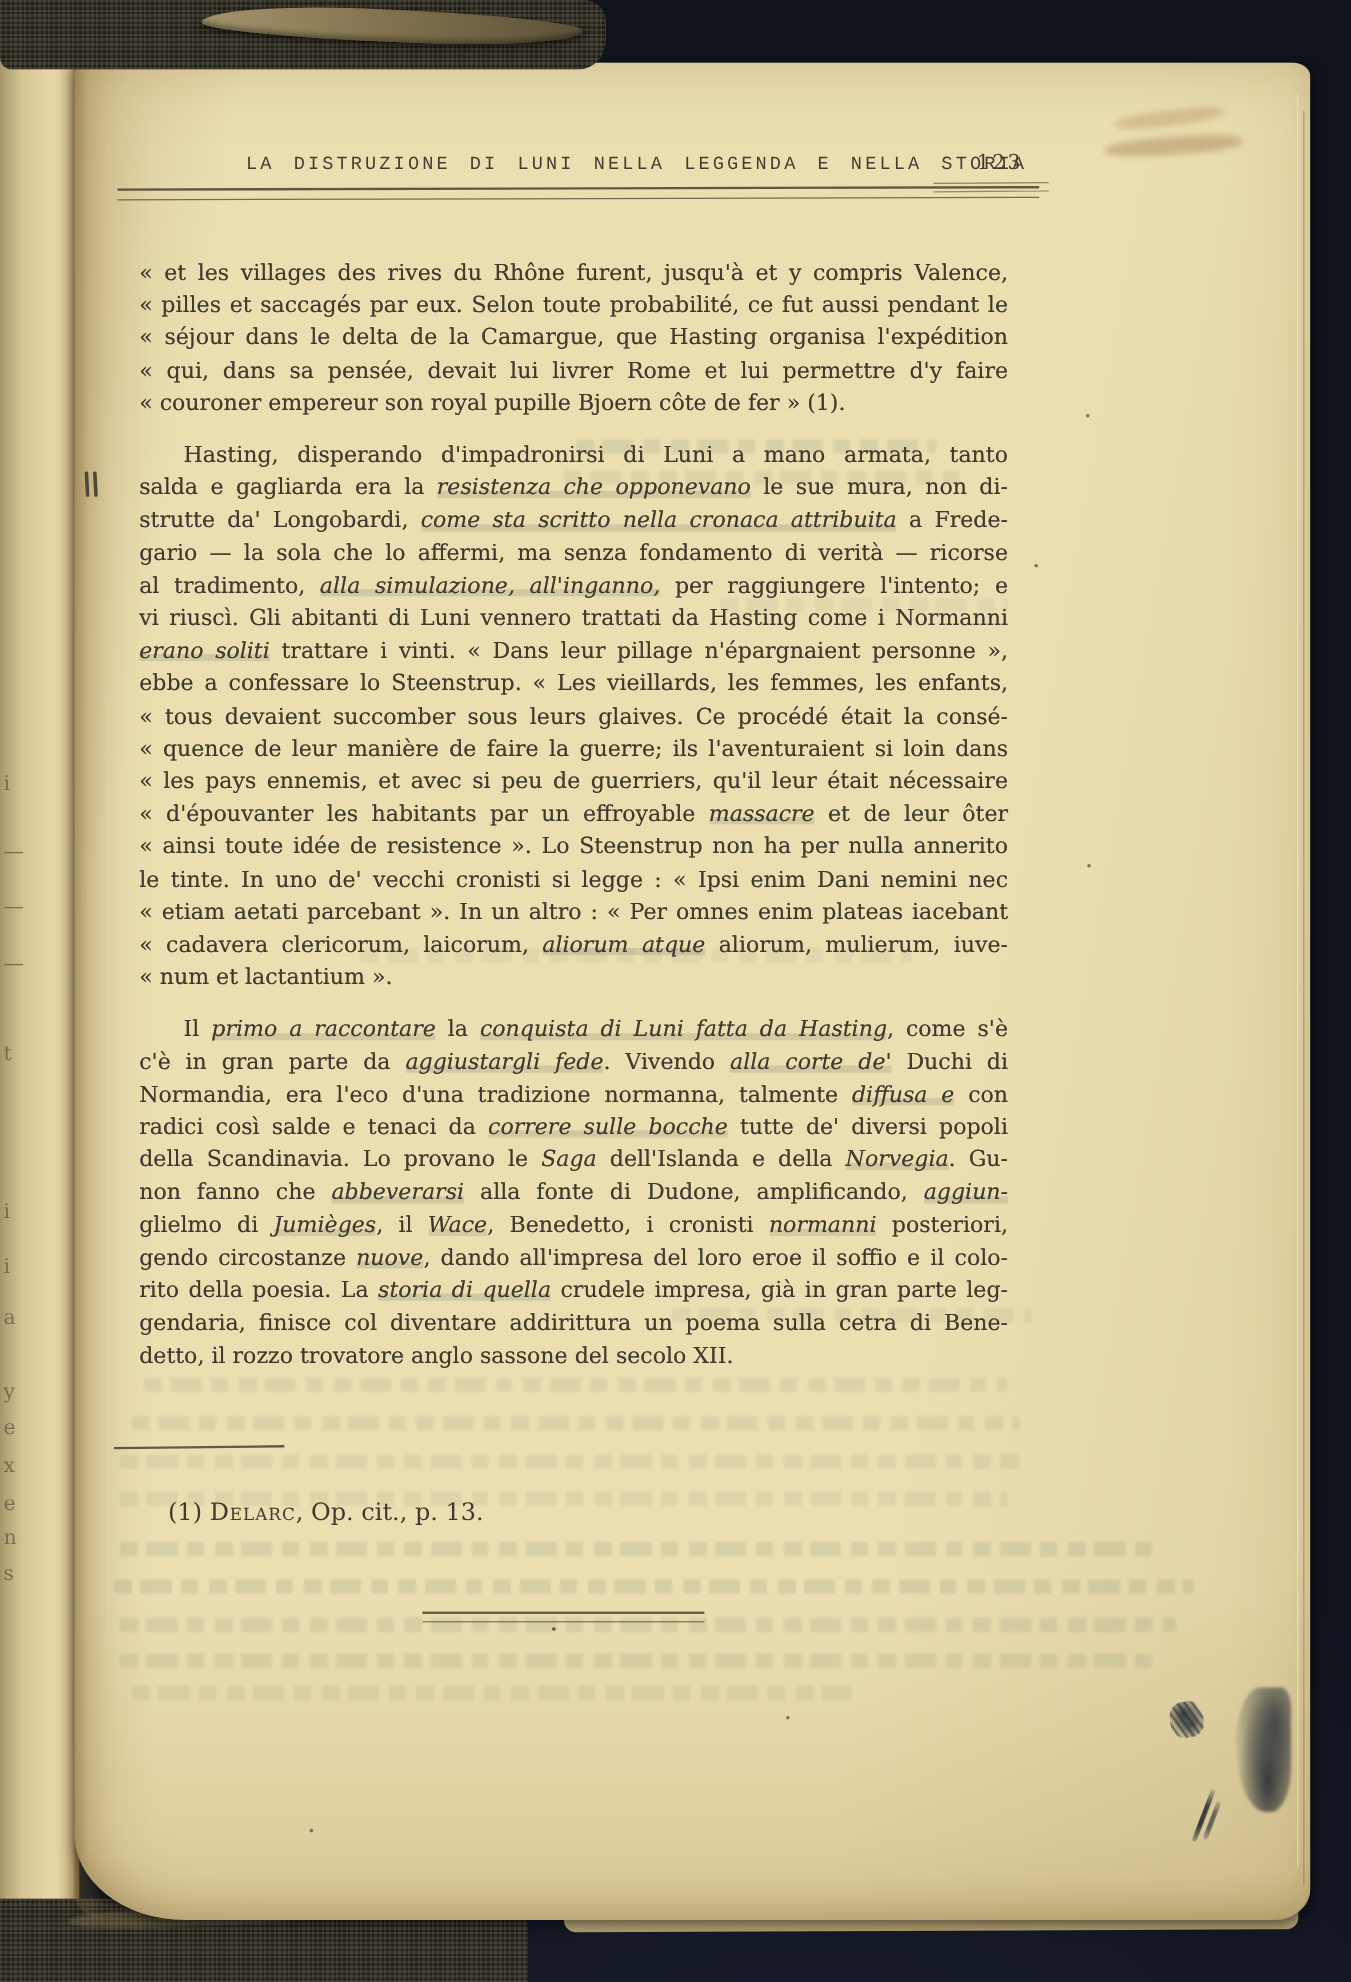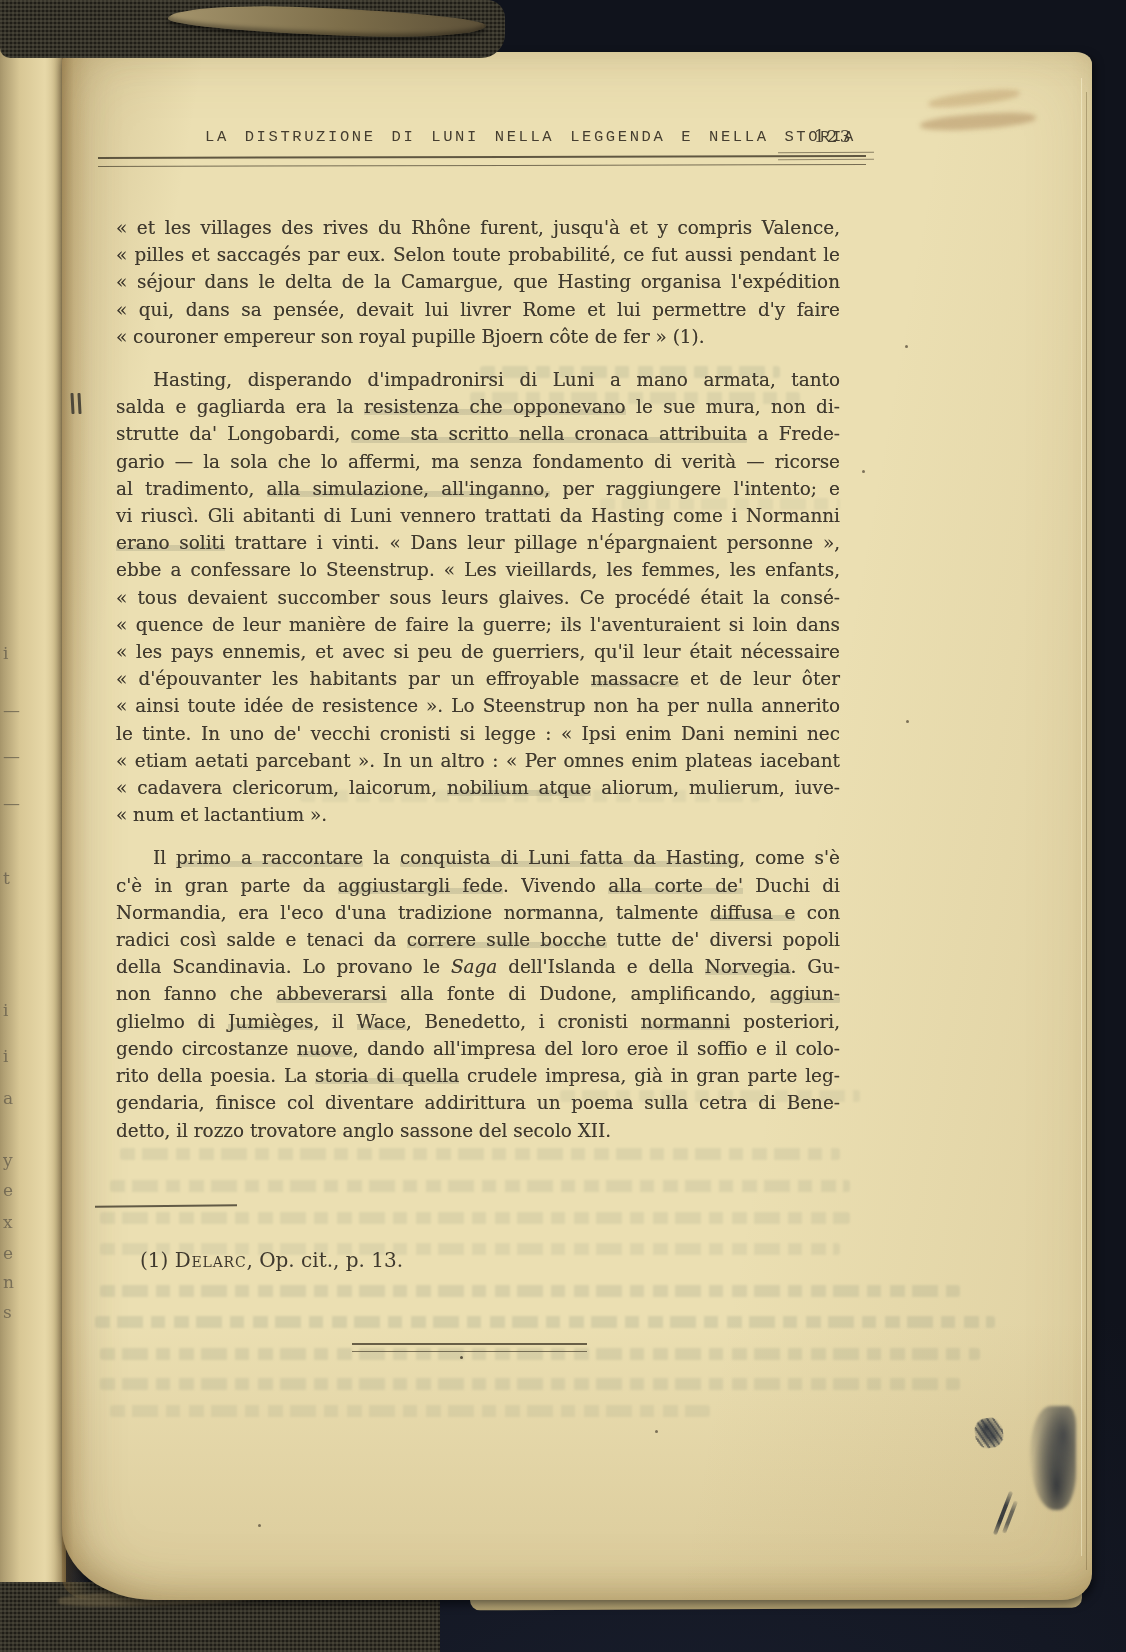--- a/index.html
+++ b/index.html
@@ -97,20 +97,21 @@
     text-shadow:0 0 .4px rgba(63,57,46,.55);
   }
   .para{margin:16px;}
   .para.gap{margin-bottom:15px;}
   .line{text-align:justify;text-align-last:justify;}
   .line.last{text-align-last:left;}
   .para.indent .line:first-child{text-indent:37px;}
   .sm{
     background:linear-gradient(rgba(120,124,104,.24), rgba(112,116,96,.20)) 0 88% / 100% 6px no-repeat;
     border-radius:3px;
+    font-style:italic;
   }
   i{font-style:italic;}
 
   
   .fnsep{left:33px;top:1153px;width:142px;border-top:2px solid rgba(62,56,42,.8);transform:rotate(-.6deg);}
   .fn{left:78px;top:1196px;font-size:20px;color:#3f392e;}
   .sc{font-variant:small-caps;letter-spacing:.8px;}
   .brule{
     left:290px;top:1291px;width:235px;height:6px;
     border-top:2px solid rgba(72,64,46,.8);
@@ -218,21 +219,21 @@
         <div class="line">vi riuscì. Gli abitanti di Luni vennero trattati da Hasting come i Normanni</div>
         <div class="line"><span class="sm">erano soliti</span> trattare i vinti. « Dans leur pillage n'épargnaient personne »,</div>
         <div class="line">ebbe a confessare lo Steenstrup. « Les vieillards, les femmes, les enfants,</div>
         <div class="line">« tous devaient succomber sous leurs glaives. Ce procédé était la consé-</div>
         <div class="line">« quence de leur manière de faire la guerre; ils l'aventuraient si loin dans</div>
         <div class="line">« les pays ennemis, et avec si peu de guerriers, qu'il leur était nécessaire</div>
         <div class="line">« d'épouvanter les habitants par un effroyable <span class="sm">massacre</span> et de leur ôter</div>
         <div class="line">« ainsi toute idée de resistence ». Lo Steenstrup non ha per nulla annerito</div>
         <div class="line">le tinte. In uno de' vecchi cronisti si legge : « Ipsi enim Dani nemini nec</div>
         <div class="line">« etiam aetati parcebant ». In un altro : « Per omnes enim plateas iacebant</div>
-        <div class="line">« cadavera clericorum, laicorum, <span class="sm">nobilium atque</span> aliorum, mulierum, iuve-</div>
+        <div class="line">« cadavera clericorum, laicorum, <span class="sm">aliorum atque</span> aliorum, mulierum, iuve-</div>
         <div class="line last">« num et lactantium ».</div>
       </div>
     <div class="para indent">
         <div class="line">Il <span class="sm">primo a raccontare</span> la <span class="sm">conquista di Luni fatta da Hasting</span>, come s'è</div>
         <div class="line">c'è in gran parte da <span class="sm">aggiustargli fede</span>. Vivendo <span class="sm">alla corte de'</span> Duchi di</div>
         <div class="line">Normandia, era l'eco d'una tradizione normanna, talmente <span class="sm">diffusa e</span> con</div>
         <div class="line">radici così salde e tenaci da <span class="sm">correre sulle bocche</span> tutte de' diversi popoli</div>
         <div class="line">della Scandinavia. Lo provano le <i>Saga</i> dell'Islanda e della <span class="sm">Norvegia</span>. Gu-</div>
         <div class="line">non fanno che <span class="sm">abbeverarsi</span> alla fonte di Dudone, amplificando, <span class="sm">aggiun-</span></div>
         <div class="line">glielmo di <span class="sm">Jumièges</span>, il <span class="sm">Wace</span>, Benedetto, i cronisti <span class="sm">normanni</span> posteriori,</div>

